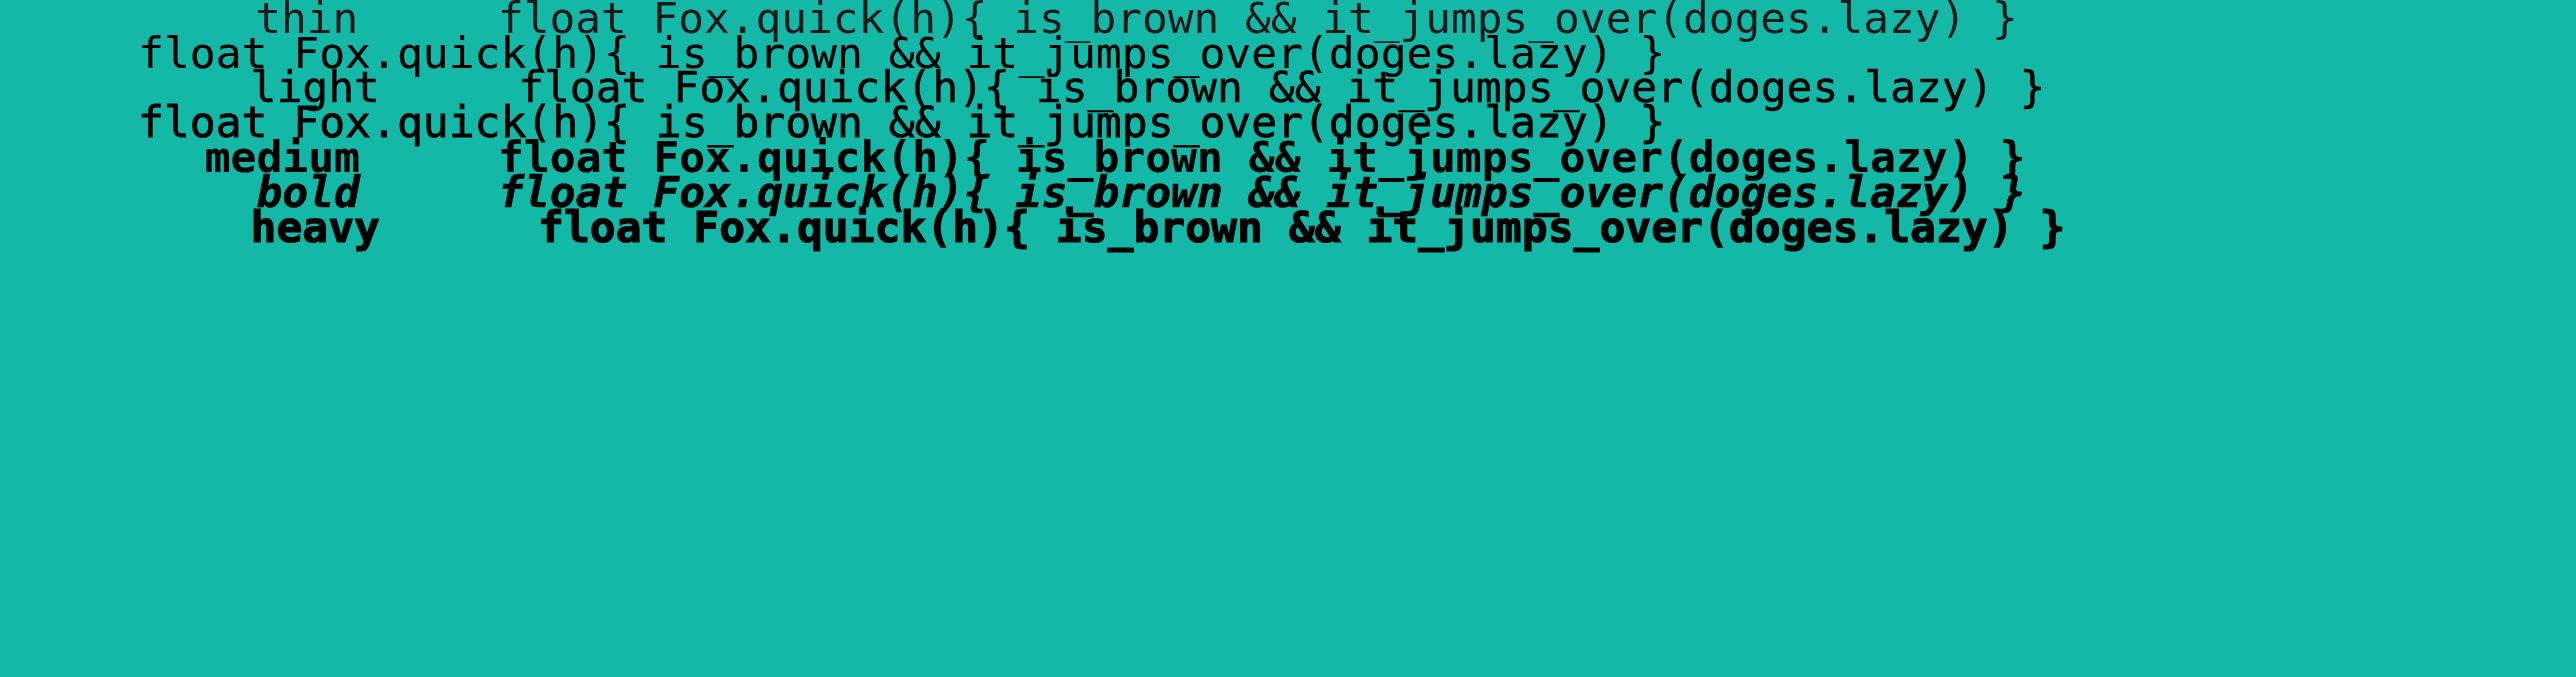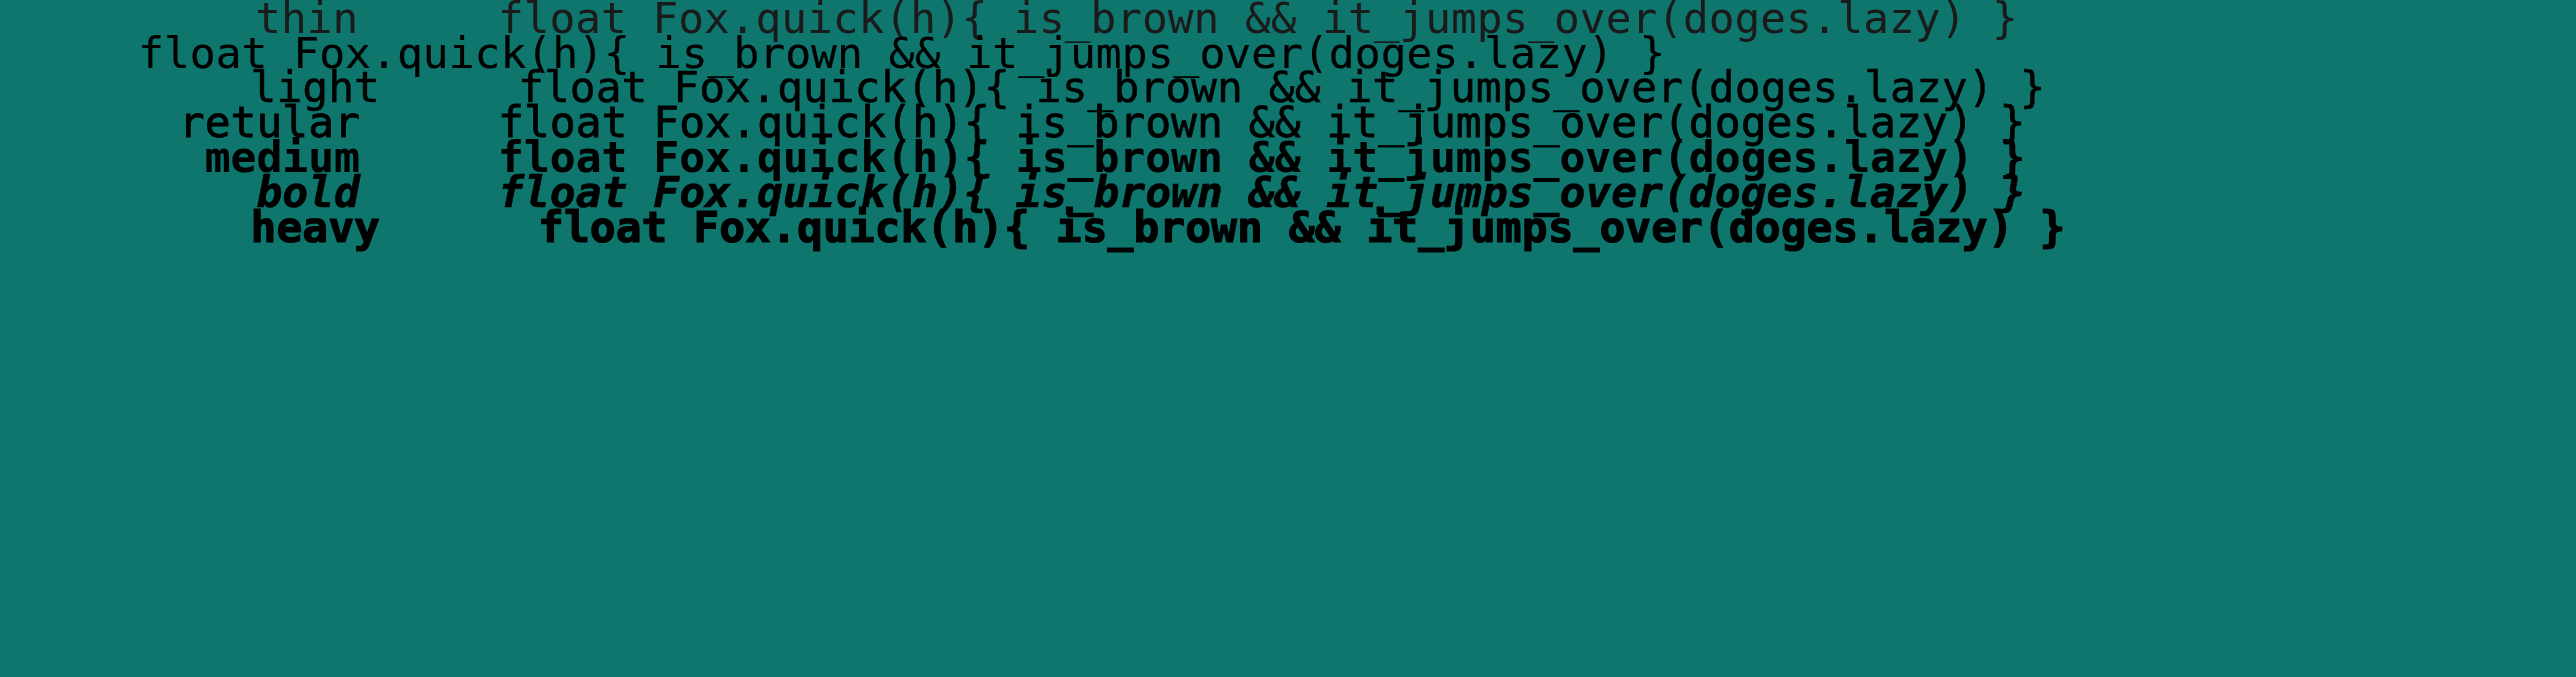--- a/index.html
+++ b/index.html
@@ -13,21 +13,21 @@
     height: 677px;
     overflow: hidden;
     font-family: "DejaVu Sans Mono", "Liberation Mono", monospace;
     color: #000000;
   }
 
   #specimen {
     width: 2576px;
     height: 677px;
     position: relative;
-    background: #0f766e;
+    background: #14b8a6;
   }
 
   .specimen-row {
     position: absolute;
     left: 0;
     width: 2576px;
     display: flex;
     flex-direction: row;
     align-items: baseline;
     white-space: nowrap;
@@ -117,21 +117,20 @@
   <div class="specimen-row row-1 w-extralight">
     <span class="code-sample">float Fox.quick(h){ is_brown &amp;&amp; it_jumps_over(doges.lazy) }</span>
   </div>
 
   <div class="specimen-row row-2 w-light">
     <span class="weight-label">light</span>
     <span class="code-sample">float Fox.quick(h){ is_brown &amp;&amp; it_jumps_over(doges.lazy) }</span>
   </div>
 
   <div class="specimen-row row-3 w-retular">
-    <span class="weight-label">retular</span>
     <span class="code-sample">float Fox.quick(h){ is_brown &amp;&amp; it_jumps_over(doges.lazy) }</span>
   </div>
 
   <div class="specimen-row row-4 w-medium">
     <span class="weight-label">medium</span>
     <span class="code-sample">float Fox.quick(h){ is_brown &amp;&amp; it_jumps_over(doges.lazy) }</span>
   </div>
 
   <div class="specimen-row row-5 w-bold">
     <span class="weight-label">bold</span>

